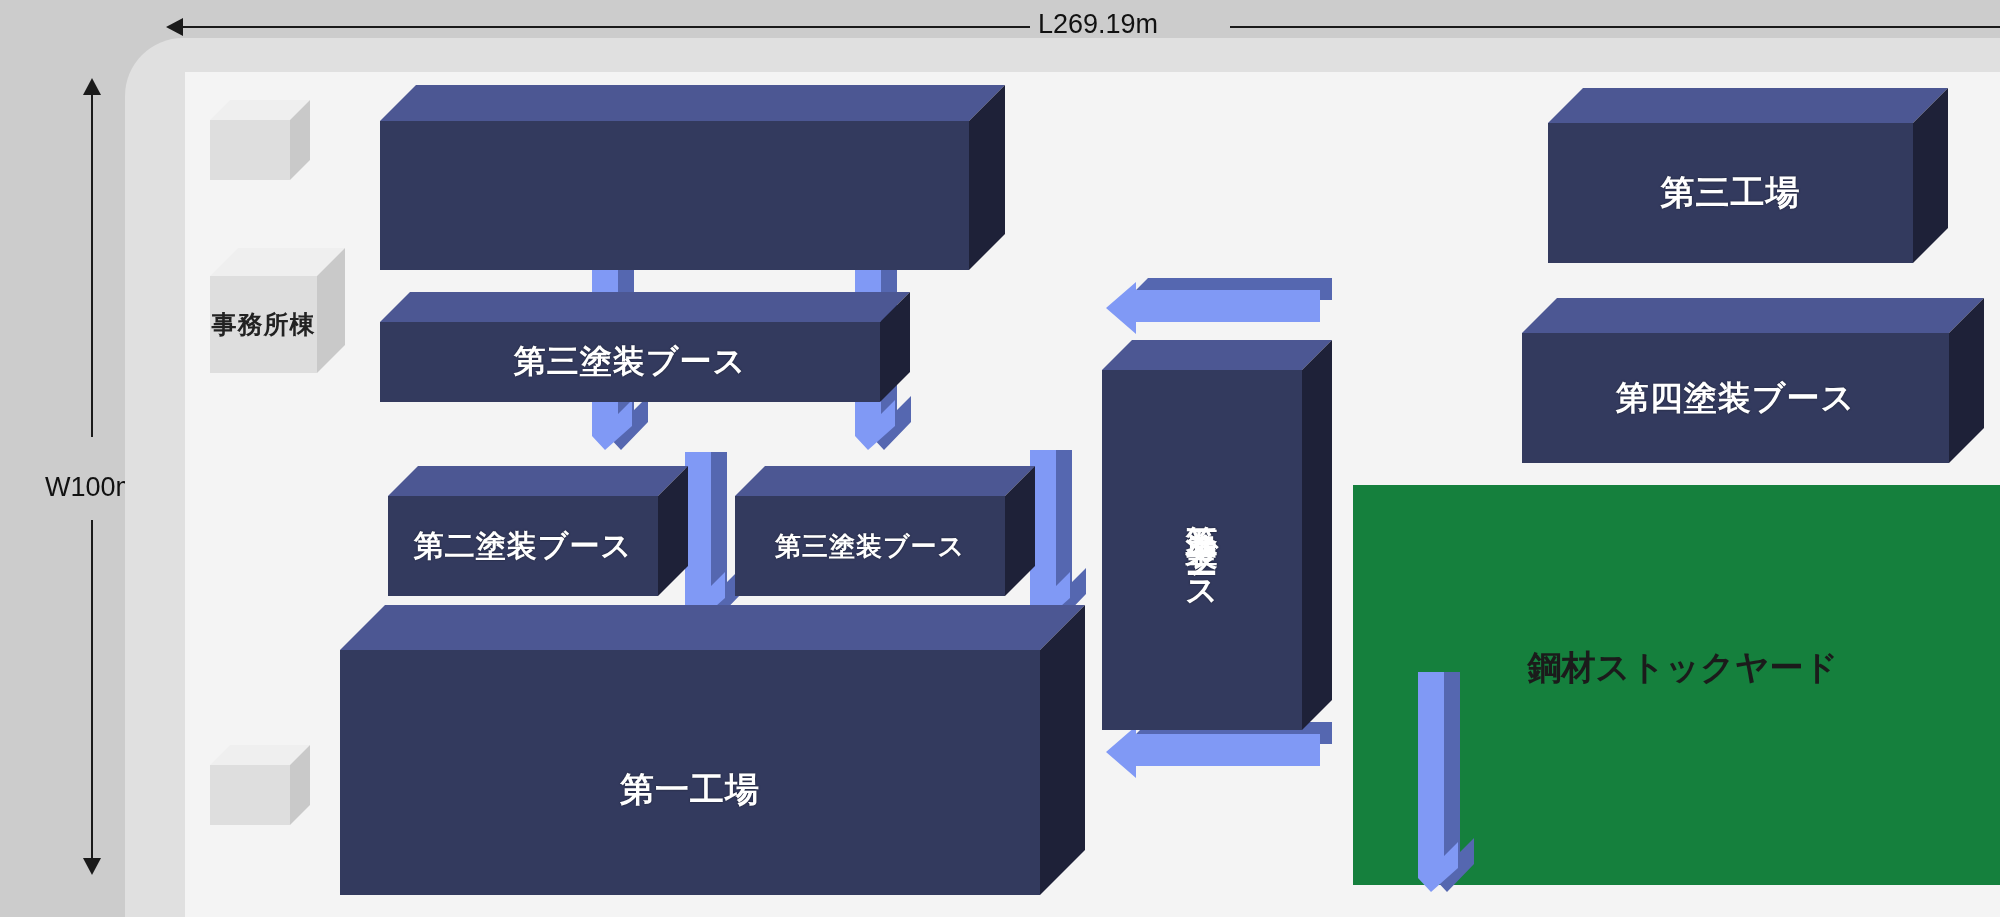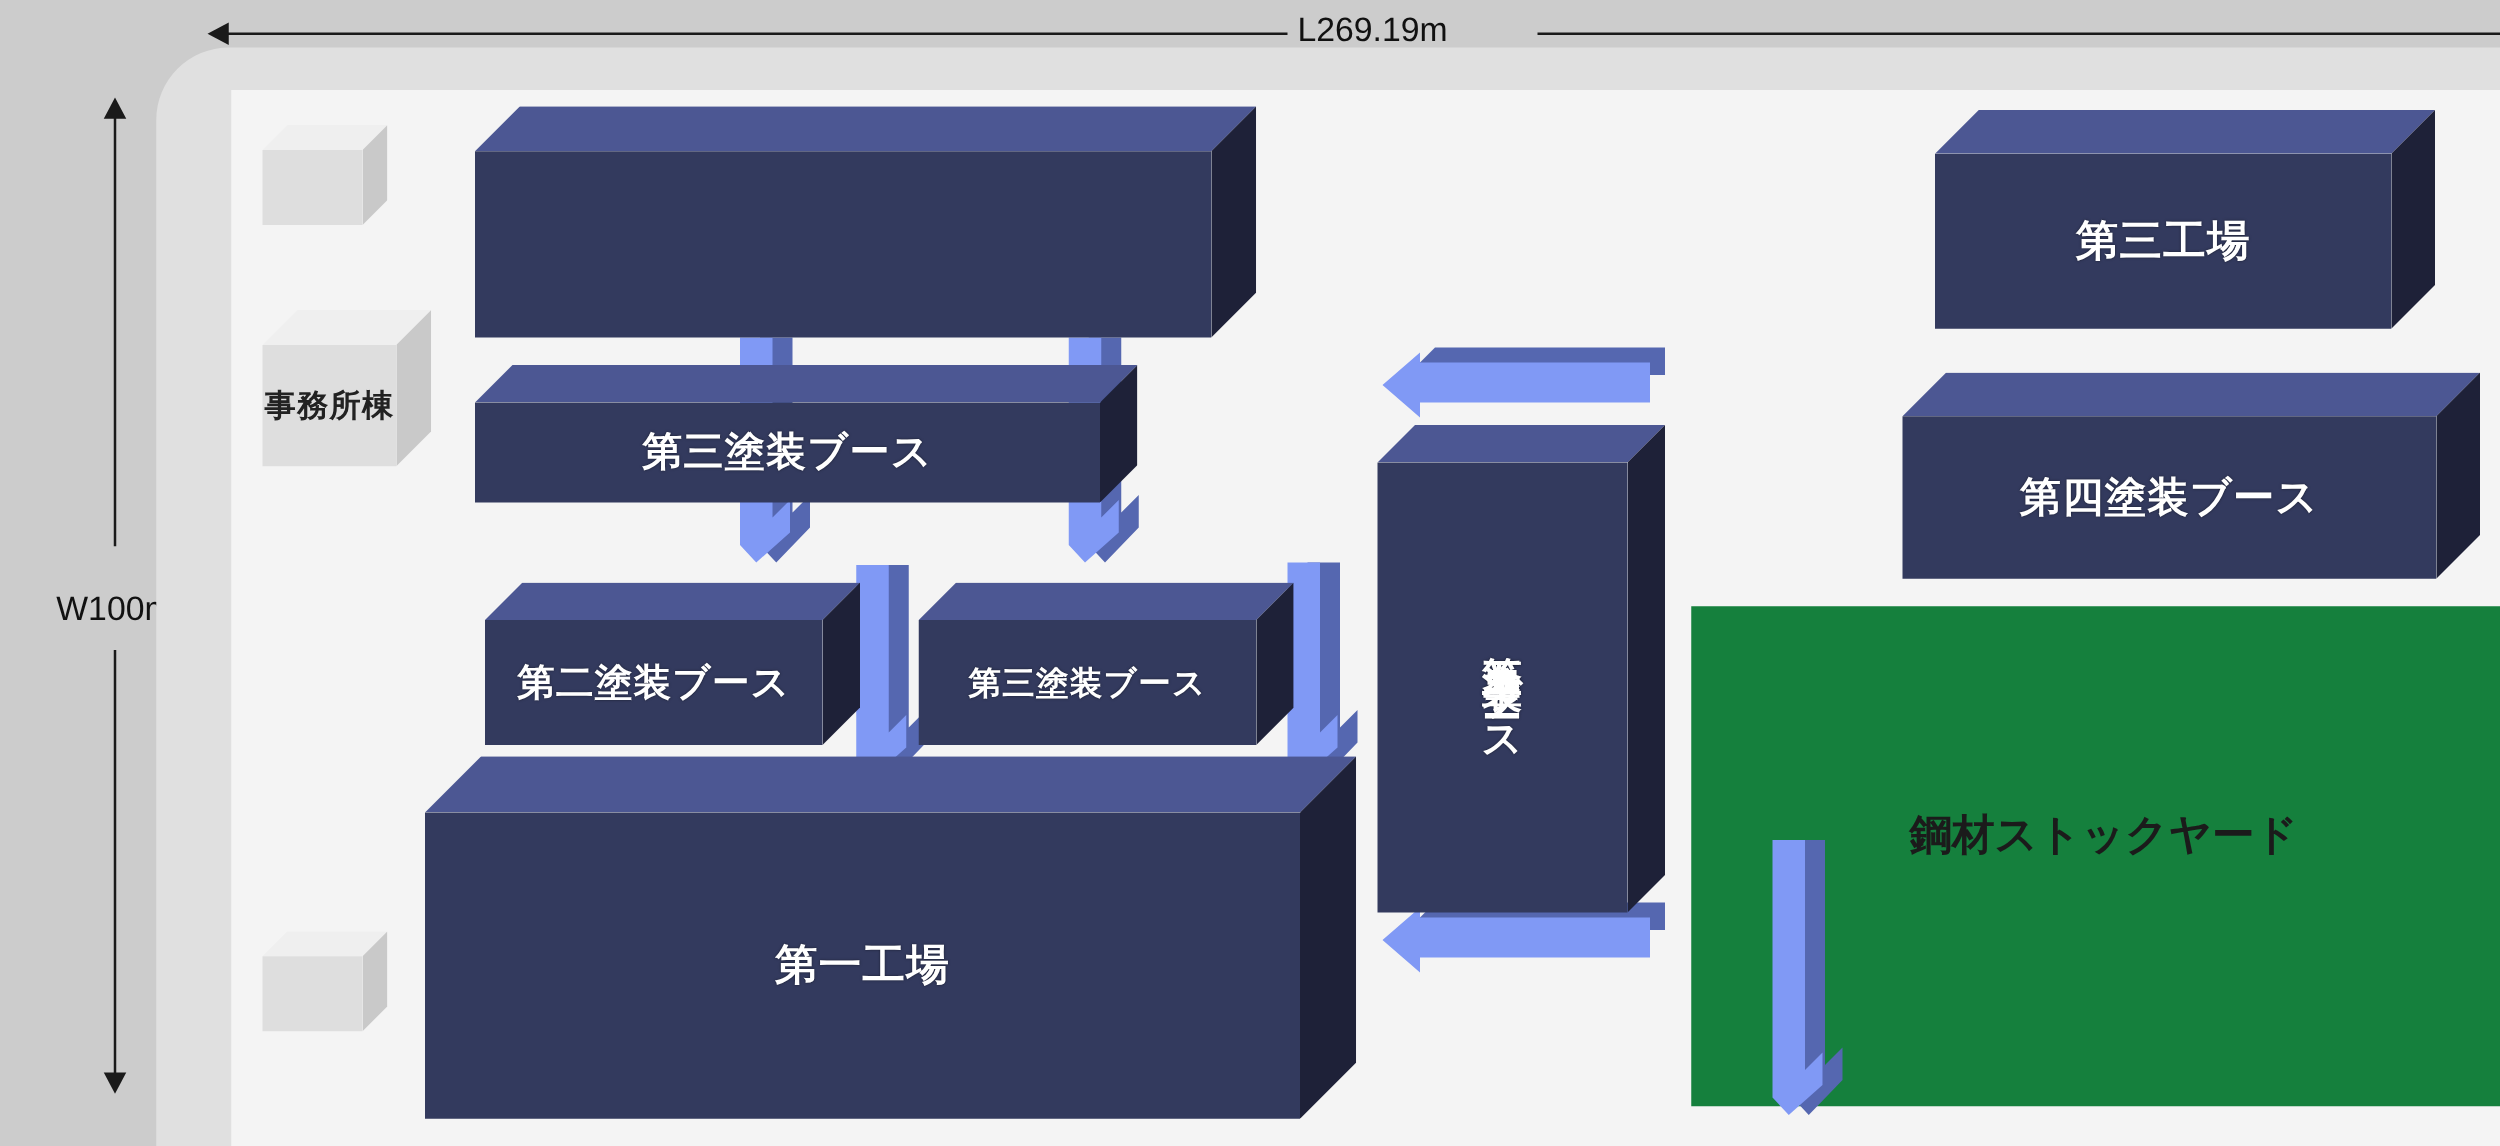--- a/index.html
+++ b/index.html
@@ -199,21 +199,21 @@
     <div class="face-top" style="height:30px;"></div>
     <div class="face-side" style="width:30px;"></div>
     <div class="face-front" style="left:0;top:30px;width:270px;height:100px;"></div>
     <div class="box-label" style="top:30px;height:100px;width:270px;font-size:26px;">第三塗装ブース</div>
   </div>
 
   <div class="box3d navy" style="left:300px;top:605px;width:745px;height:290px;--dx:45px;--dy:45px;">
     <div class="face-top" style="height:45px;"></div>
     <div class="face-side" style="width:45px;"></div>
     <div class="face-front" style="left:0;top:45px;width:700px;height:245px;"></div>
-    <div class="box-label" style="top:41px;height:251px;width:700px;font-size:34px;">第一工場</div>
+    <div class="box-label" style="top:59px;height:251px;width:700px;font-size:34px;">第一工場</div>
   </div>
 
   <div class="box3d navy vertical" style="left:1062px;top:340px;width:230px;height:390px;--dx:30px;--dy:30px;">
     <div class="face-top" style="height:30px;"></div>
     <div class="face-side" style="width:30px;"></div>
     <div class="face-front" style="left:0;top:30px;width:200px;height:360px;"></div>
     <div class="box-label" style="top:30px;height:360px;width:200px;font-size:32px;">第五塗装ブース</div>
   </div>
 
   <div class="box3d navy" style="left:1508px;top:88px;width:400px;height:175px;--dx:35px;--dy:35px;">

